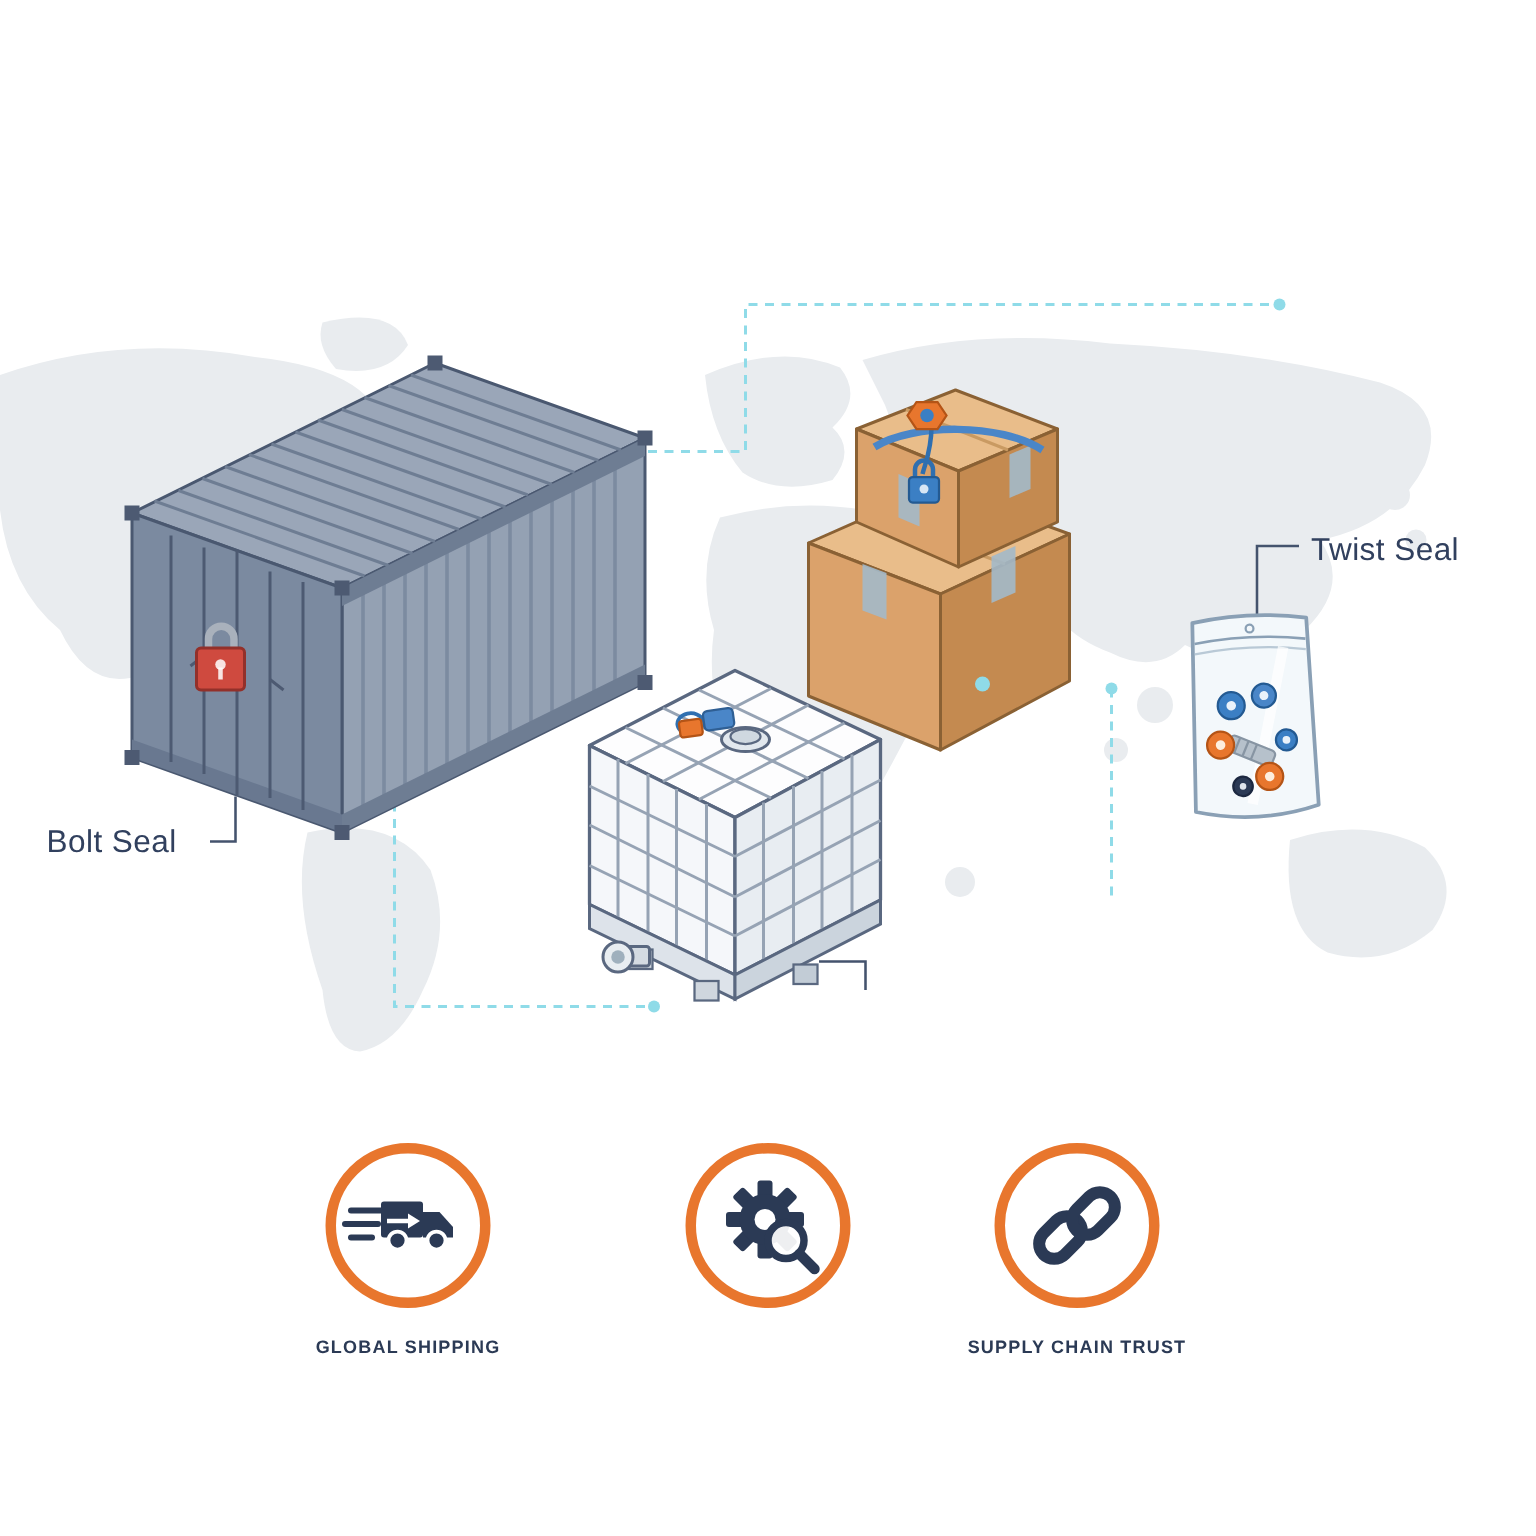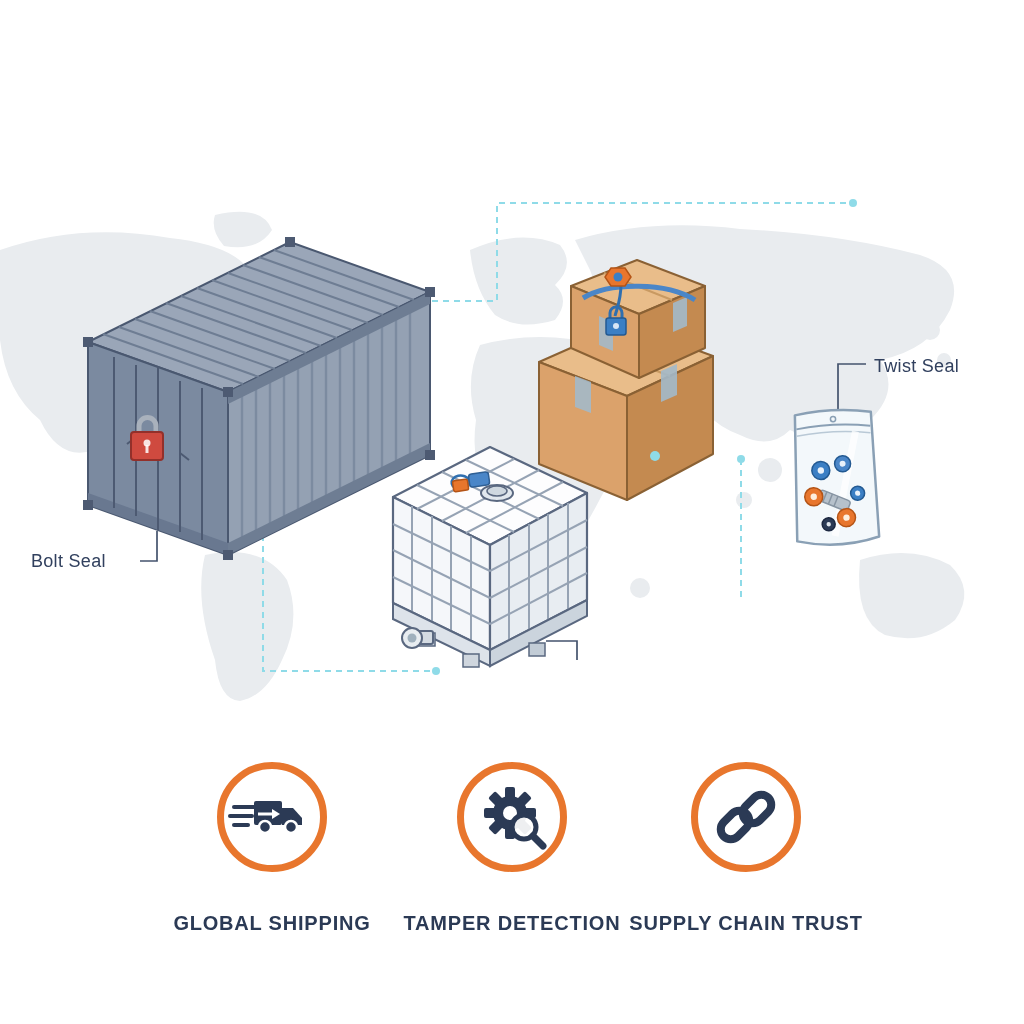--- a/index.html
+++ b/index.html
@@ -1,23 +1,23 @@
 <!DOCTYPE html>
 <html><head>
 <meta charset="utf-8">
 <style>
   html,body{margin:0;padding:0}
   body{width:1024px;height:1024px;background:#ffffff;font-family:"Liberation Sans",sans-serif;overflow:hidden}
   .canvas{position:relative;width:1024px;height:1024px;background:#ffffff}
   .abs{position:absolute}
   svg.layer{position:absolute;left:0;top:0;pointer-events:none}
-  .callout{position:absolute;color:#31405e;font-size:18px;font-weight:500;letter-spacing:.3px;line-height:25px;white-space:nowrap}
+  .callout{position:absolute;color:#31405e;font-size:21px;font-weight:500;letter-spacing:.3px;line-height:25px;white-space:nowrap}
   .feature{position:absolute;width:260px;display:flex;flex-direction:column;align-items:center}
   .ring{width:96px;height:96px;border:7px solid #e8762d;border-radius:50%;background:#ffffff;display:flex;align-items:center;justify-content:center}
-  .feature-label{margin-top:40px;color:#2b3a55;font-size:20px;font-weight:700;letter-spacing:.8px;white-space:nowrap}
+  .feature-label{margin-top:19px;color:#2b3a55;font-size:12px;font-weight:700;letter-spacing:.8px;white-space:nowrap}
 </style>
 </head>
 <body>
 
 <div class="canvas">
 
   <svg class="layer" width="1024" height="1024" viewBox="0 0 1024 1024">
     <g fill="#e9ecef">
       <path d="M0,250 Q80,222 170,238 Q262,248 256,300 Q250,345 200,368 Q232,380 216,415 Q196,455 150,470 Q110,486 94,450 Q60,462 40,420 Q6,392 0,340 Z"></path>
       <path d="M215,215 Q262,204 272,230 Q258,252 224,246 Q210,230 215,215 Z"></path>
@@ -259,24 +259,23 @@
           <rect x="41" y="18" width="10" height="12" rx="2" transform="rotate(225 46 44)"></rect>
           <rect x="41" y="18" width="10" height="12" rx="2" transform="rotate(270 46 44)"></rect>
           <rect x="41" y="18" width="10" height="12" rx="2" transform="rotate(315 46 44)"></rect>
           <circle cx="46" cy="44" r="17"></circle>
         </g>
         <circle cx="46" cy="44" r="7" fill="#ffffff"></circle>
         <circle cx="60" cy="58" r="12" fill="#ffffff" fill-opacity="0.92" stroke="#2b3a55" stroke-width="5"></circle>
         <line x1="69" y1="67" x2="79" y2="77" stroke="#2b3a55" stroke-width="7" stroke-linecap="round"></line>
       </svg>
     </div>
-    <div class="feature-label">TAMPER DETECTION</div>
   </div>
 
-  <div class="feature" style="left:616px;top:762px">
+  <div class="feature" style="left:588px;top:762px">
     <div class="ring">
       <svg width="96" height="96" viewBox="0 0 96 96">
         <g fill="none" stroke="#2b3a55" stroke-width="8">
           <rect x="-16" y="-10" width="32" height="20" rx="10" transform="translate(37,56) rotate(-45)"></rect>
           <rect x="-16" y="-10" width="32" height="20" rx="10" transform="translate(59,40) rotate(-45)"></rect>
         </g>
       </svg>
     </div>
     <div class="feature-label">SUPPLY CHAIN TRUST</div>
   </div>

